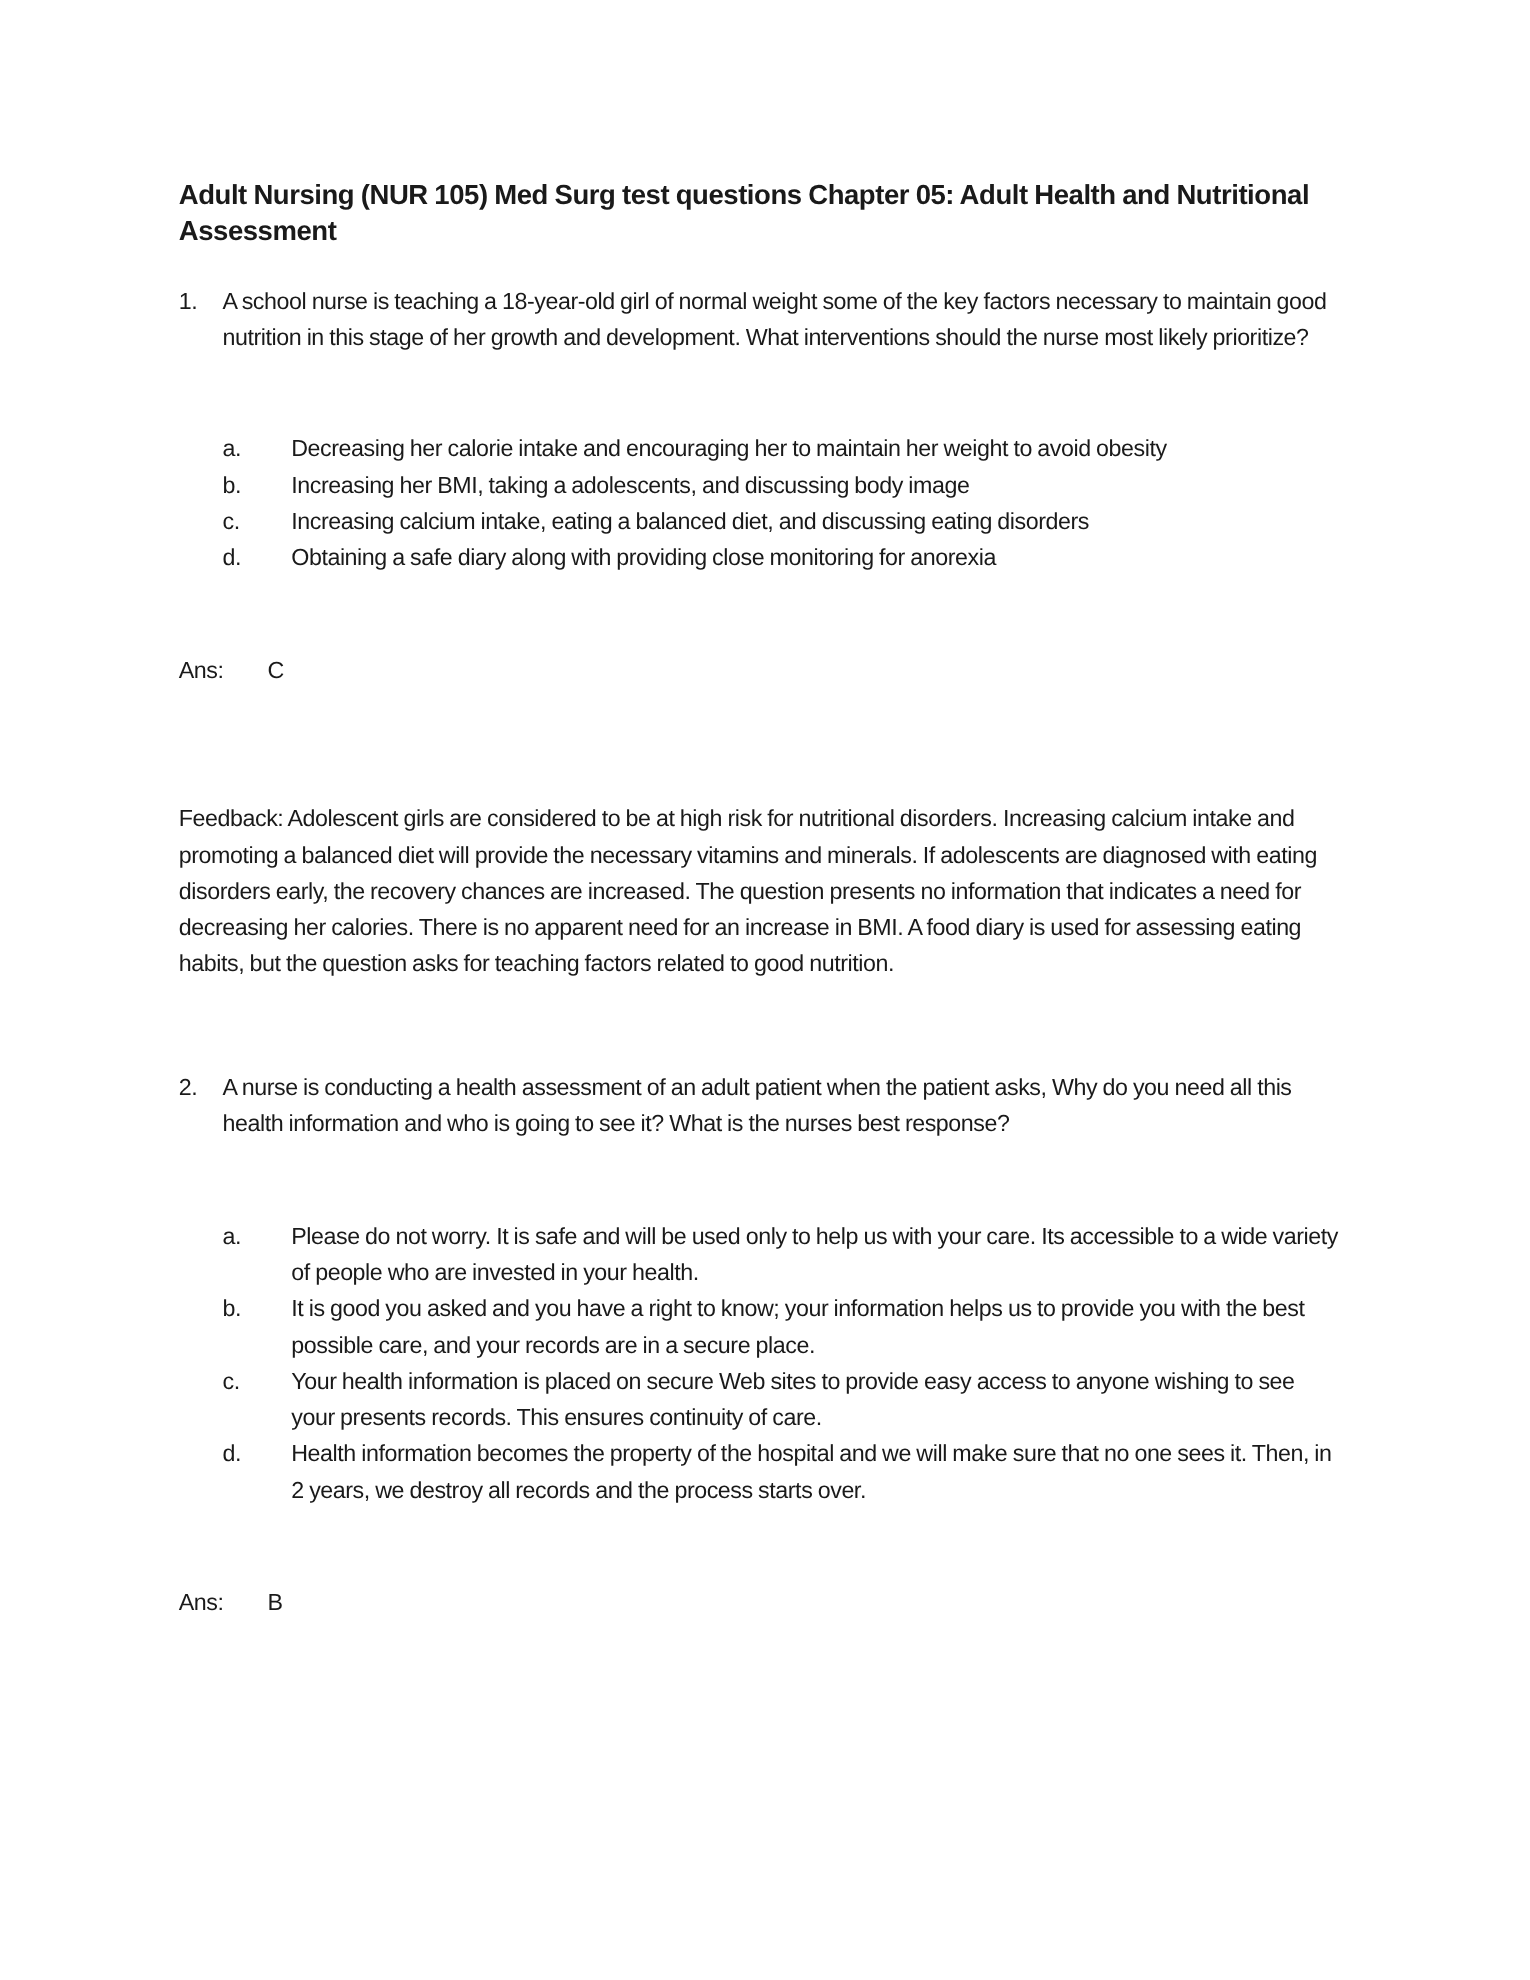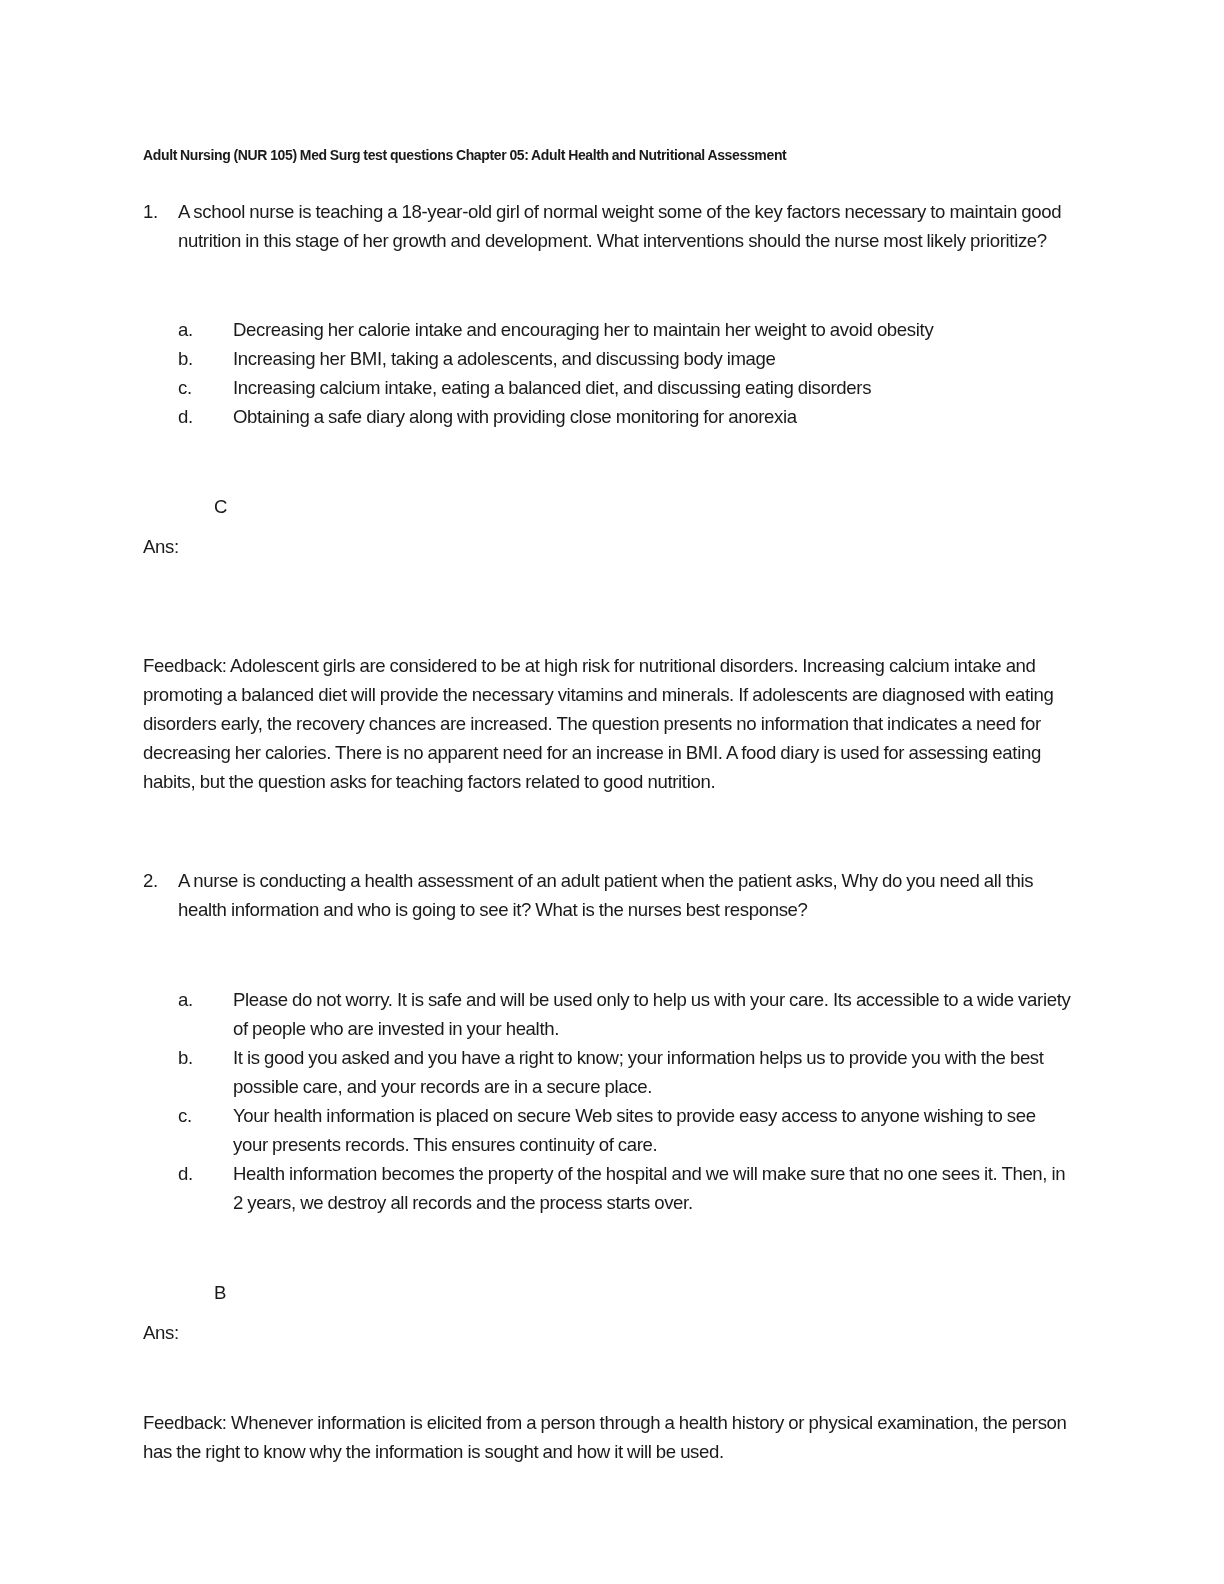--- a/index.html
+++ b/index.html
@@ -21,21 +21,21 @@
       top: 141px;
       width: 930px;
       font-size: 18.6px;
       line-height: 29px;
       letter-spacing: -0.35px;
       word-spacing: -0.5px;
     }
     .title {
       font-weight: bold;
       margin: 0;
-      font-size: 14px;
+      font-size: 22px;
       line-height: 29px;
     }
     .question {
       display: flex;
       margin-top: 27px;
     }
     .question.q2 {
       margin-top: 70px;
     }
     .q-num {
@@ -67,21 +67,20 @@
     .answer {
       display: flex;
       margin-top: 61px;
     }
     .answer.a2 {
       margin-top: 61px;
     }
     .ans-label {
       width: 71px;
       flex: 0 0 71px;
-      margin-top: 40px;
     }
     .feedback {
       margin: 90px 0 0 0;
     }
     .feedback.f2 {
       margin-top: 61px;
     }
   </style>
 </head>
 <body>
@@ -139,15 +138,14 @@
       </li>
       <li class="option">
         <span class="opt-letter">d.</span>
         <span class="opt-text">Health information becomes the property of the hospital and we will make sure that no one sees it. Then, in 2 years, we destroy all records and the process starts over.</span>
       </li>
     </ul>
     <div class="answer a2">
       <span class="ans-label">Ans:</span>
       <span>B</span>
     </div>
-    <p class="feedback f2">Feedback: Whenever information is elicited from a person through a health history or physical examination, the person has the right to know why the information is sought and how it will be used.</p>
   </section>
 </div>
 
 </body></html>

